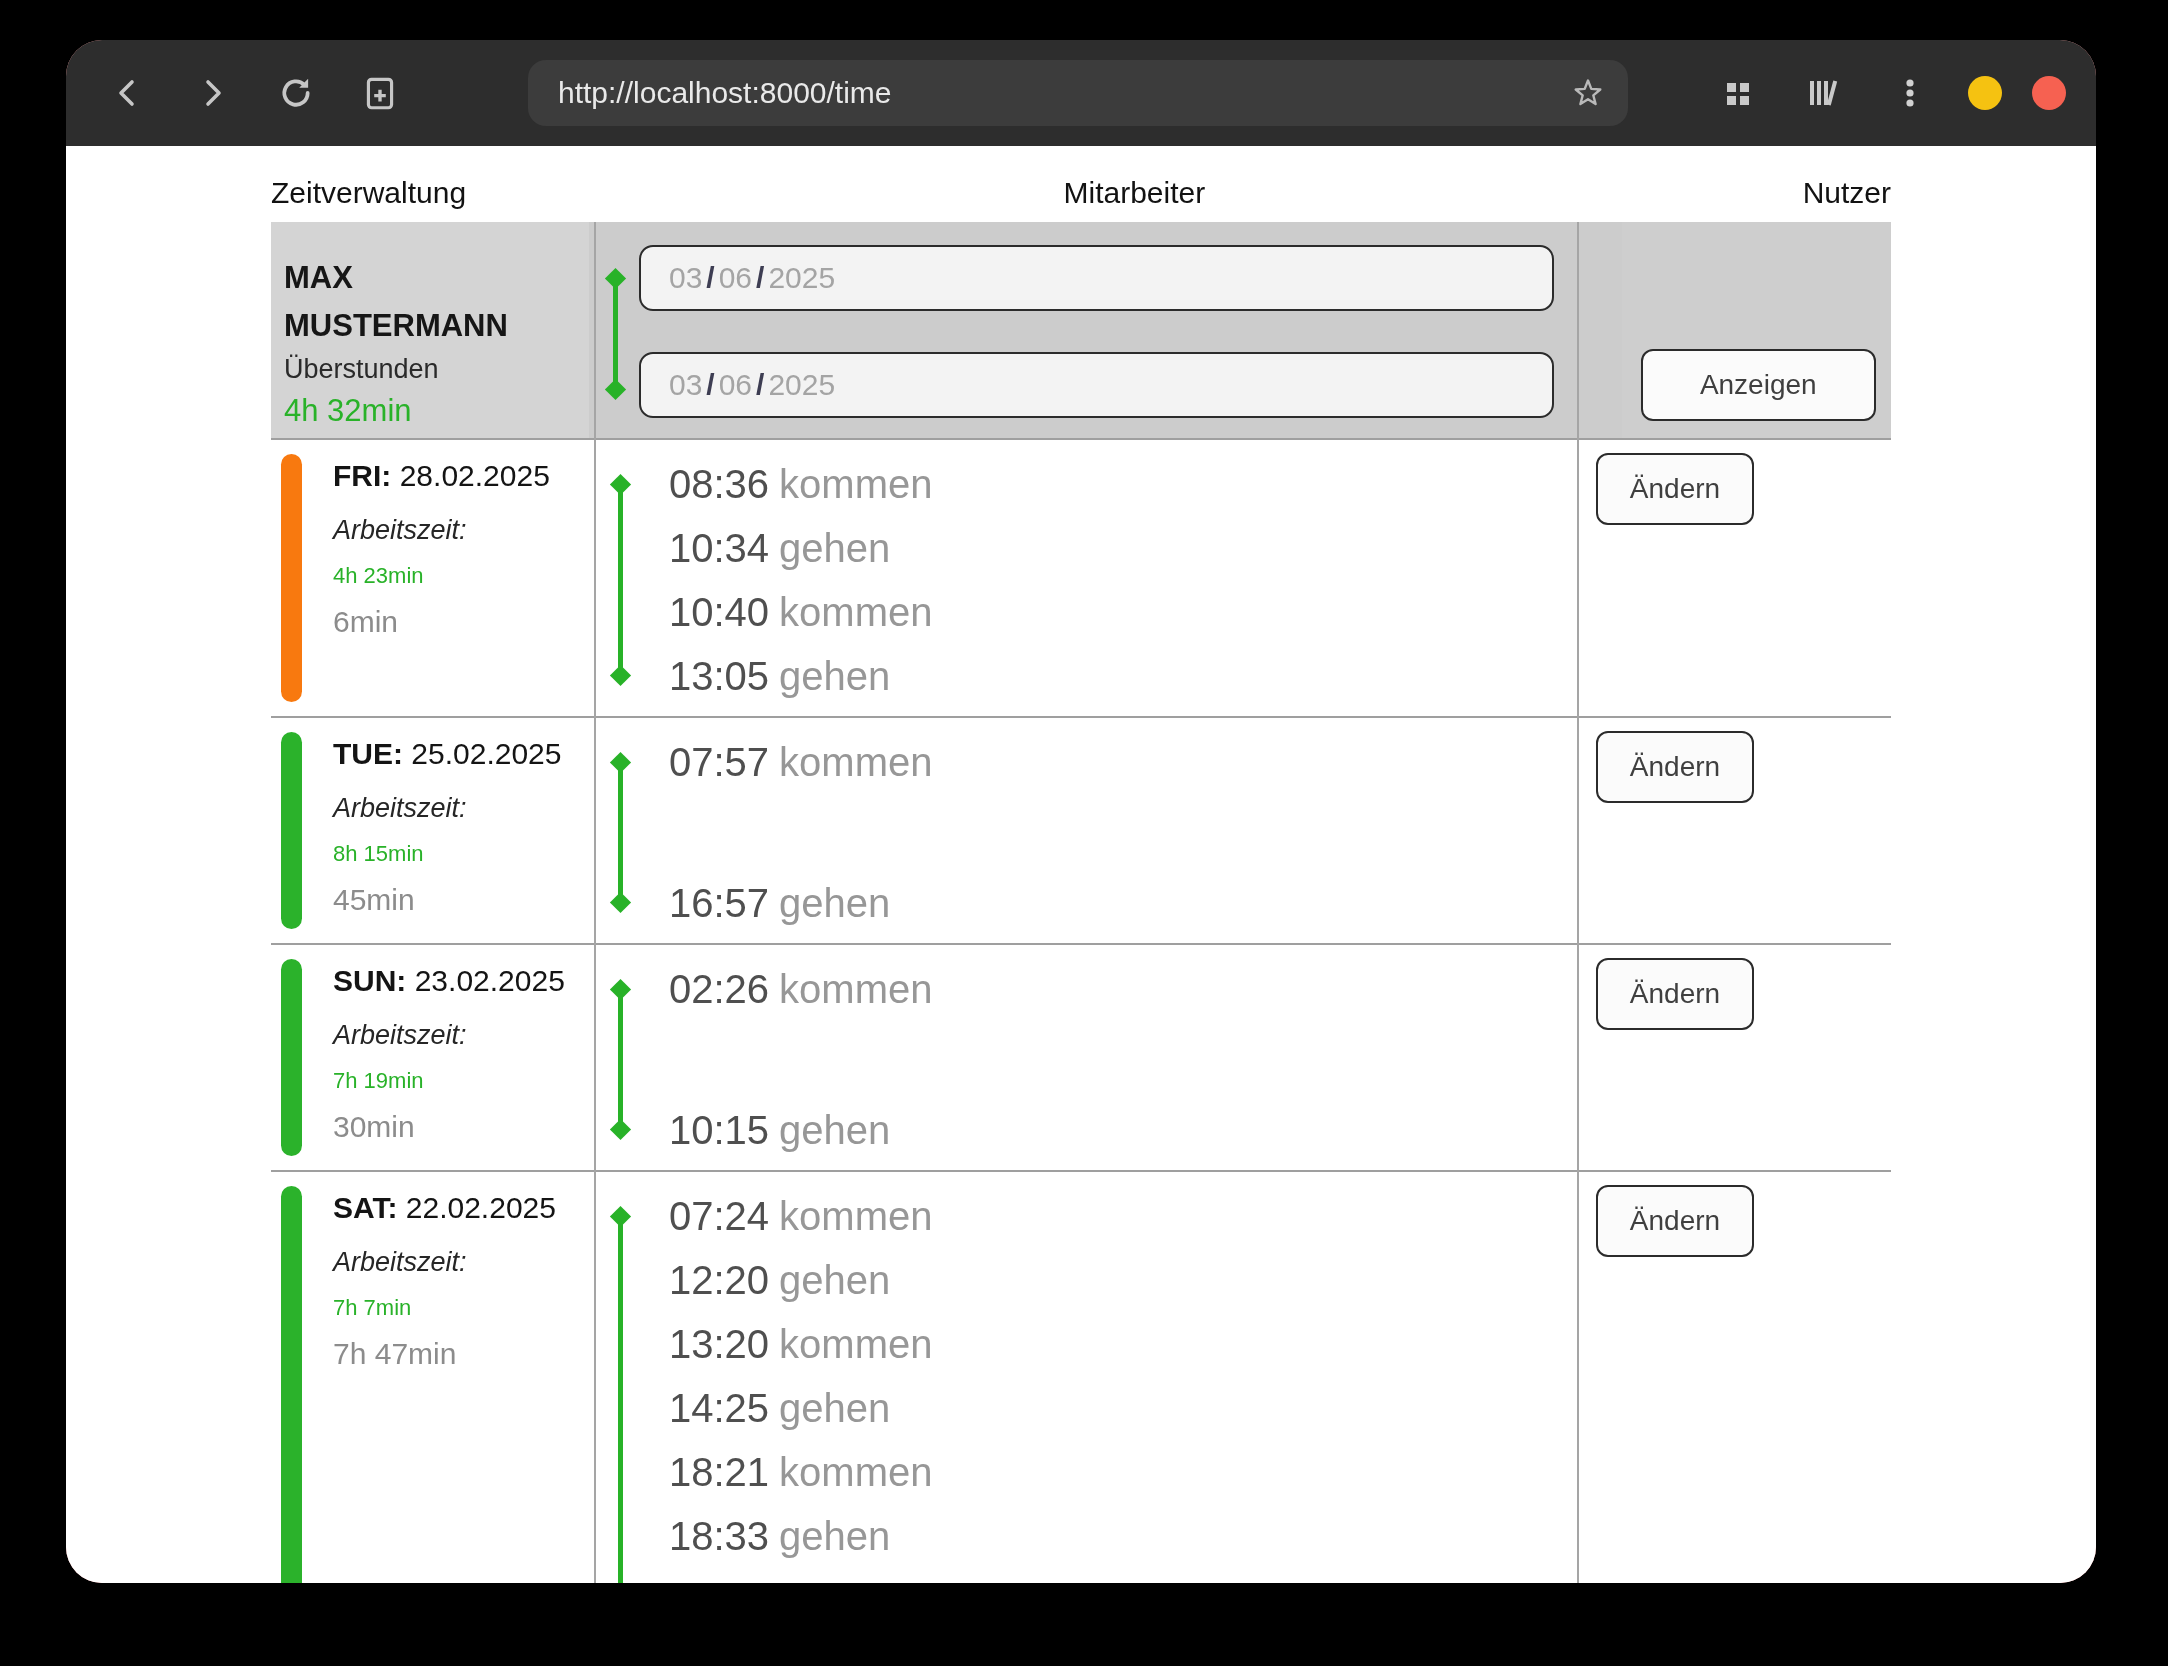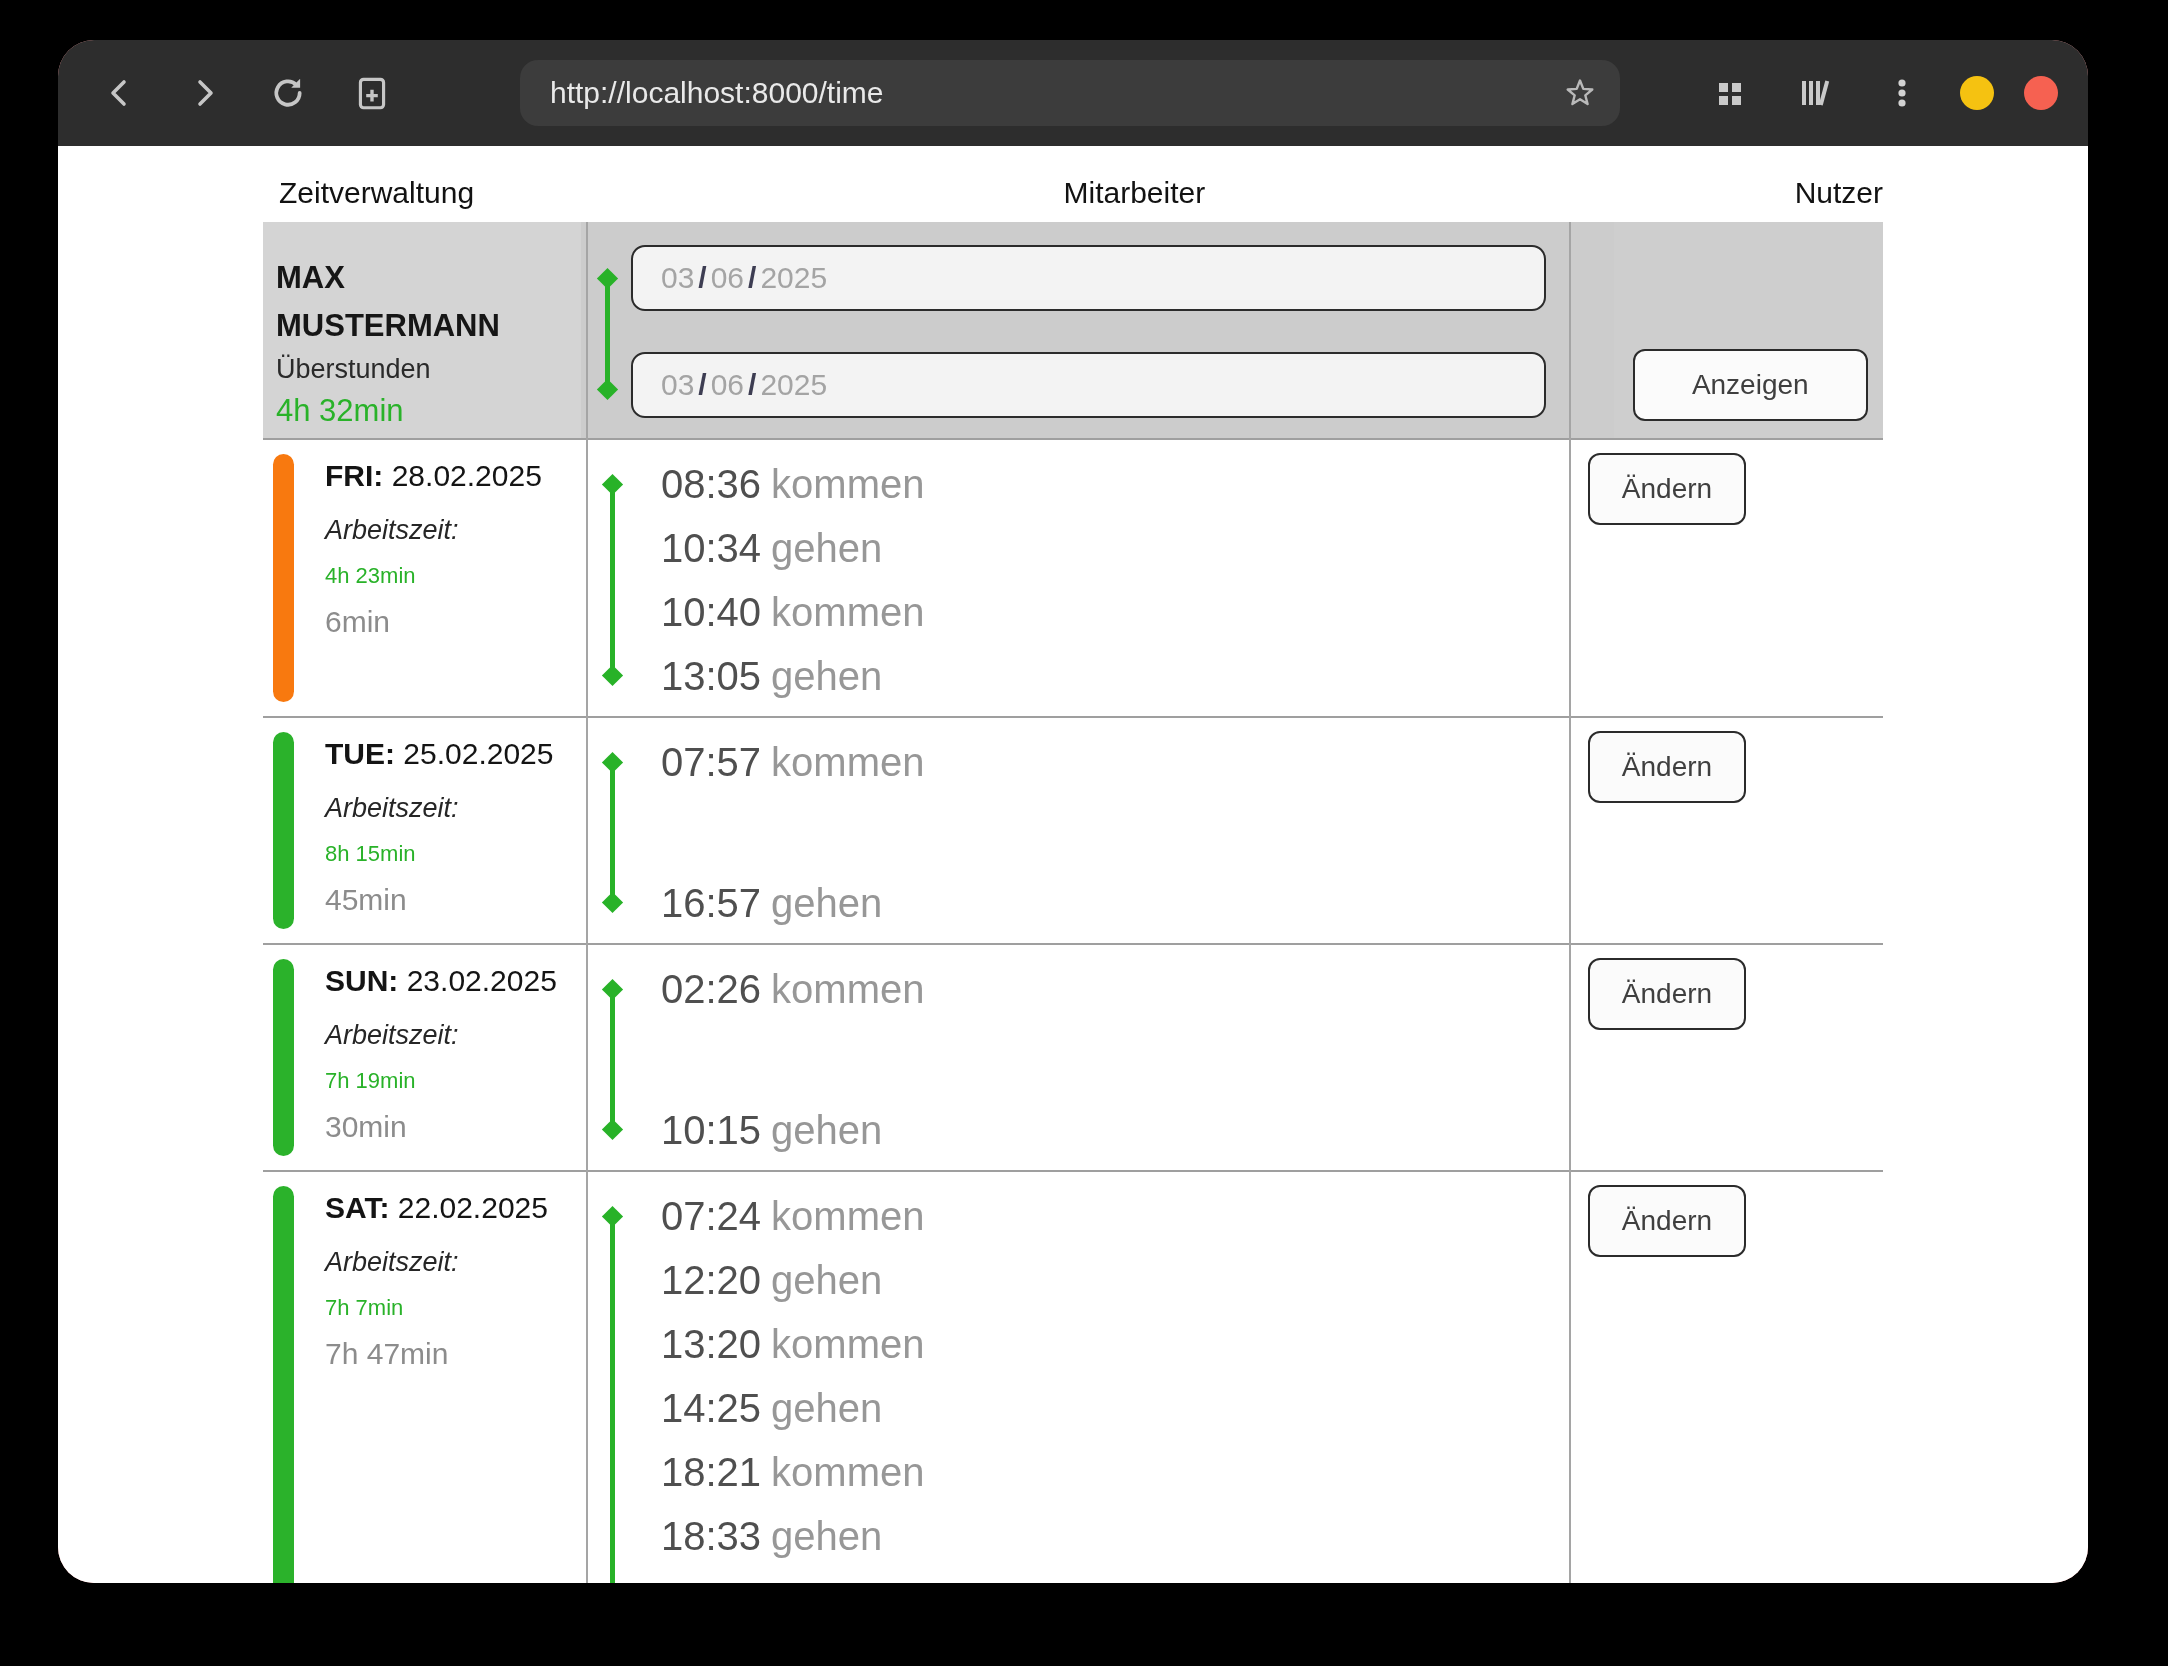--- a/index.html
+++ b/index.html
@@ -1,42 +1,42 @@
 <!DOCTYPE html>
 <html><head>
 <meta charset="utf-8">
 <style>
   * { margin:0; padding:0; box-sizing:border-box; }
   html,body { background:#000; }
   body { width:2168px; height:1666px; font-family:"Liberation Sans", sans-serif; position:relative; overflow:hidden; }
 
   
   .window {
-    position:absolute; left:58px; top:40px; width:2030px; height:1543px;
+    position:absolute; left:66px; top:40px; width:2030px; height:1543px;
     border-radius:36px; overflow:hidden; background:#fca5a5;
   }
   .titlebar {
     height:106px; background:#2d2d2d; display:flex; align-items:center;
     padding:0 30px 0 34px; gap:0;
   }
   .tb-icon { color:#c6c6c6; display:flex; align-items:center; justify-content:center;
     width:56px; height:56px; border-radius:10px; flex:0 0 auto; margin-right:28px; }
   .urlbar {
     margin-left:92px; width:1100px; height:66px; background:#3c3c3c; border-radius:18px;
     display:flex; align-items:center; padding:0 22px 0 30px; flex:0 0 auto;
   }
   .urlbar .url { color:#e9e9e9; font-size:30px; flex:1 1 auto; white-space:nowrap; overflow:hidden; }
   .right-icons { margin-left:auto; display:flex; align-items:center; gap:30px; }
   .winbtn { width:34px; height:34px; border-radius:50%; flex:0 0 auto; }
   .winbtn.yellow { background:#f5c211; }
   .winbtn.red { background:#f66151; }
 
   
   .page { background:#fff; height:1437px; padding:0 205px; overflow:hidden; }
-  .nav { height:76px; display:flex; align-items:center; justify-content:space-between; padding-top:18px;margin-left:16px; }
+  .nav { height:76px; display:flex; align-items:center; justify-content:space-between; padding-top:18px; }
   .nav span { font-size:30px; color:#121212; cursor:pointer; }
 
   .table { position:relative; }
   .vline { position:absolute; top:0; bottom:-60px; width:2px; background:#a5a5a5; z-index:2; }
   .vline.v1 { left:323px; }
   .vline.v2 { left:1306px; }
 
   
   .thead { display:flex; height:216px; }
   .hcell { height:100%; }

